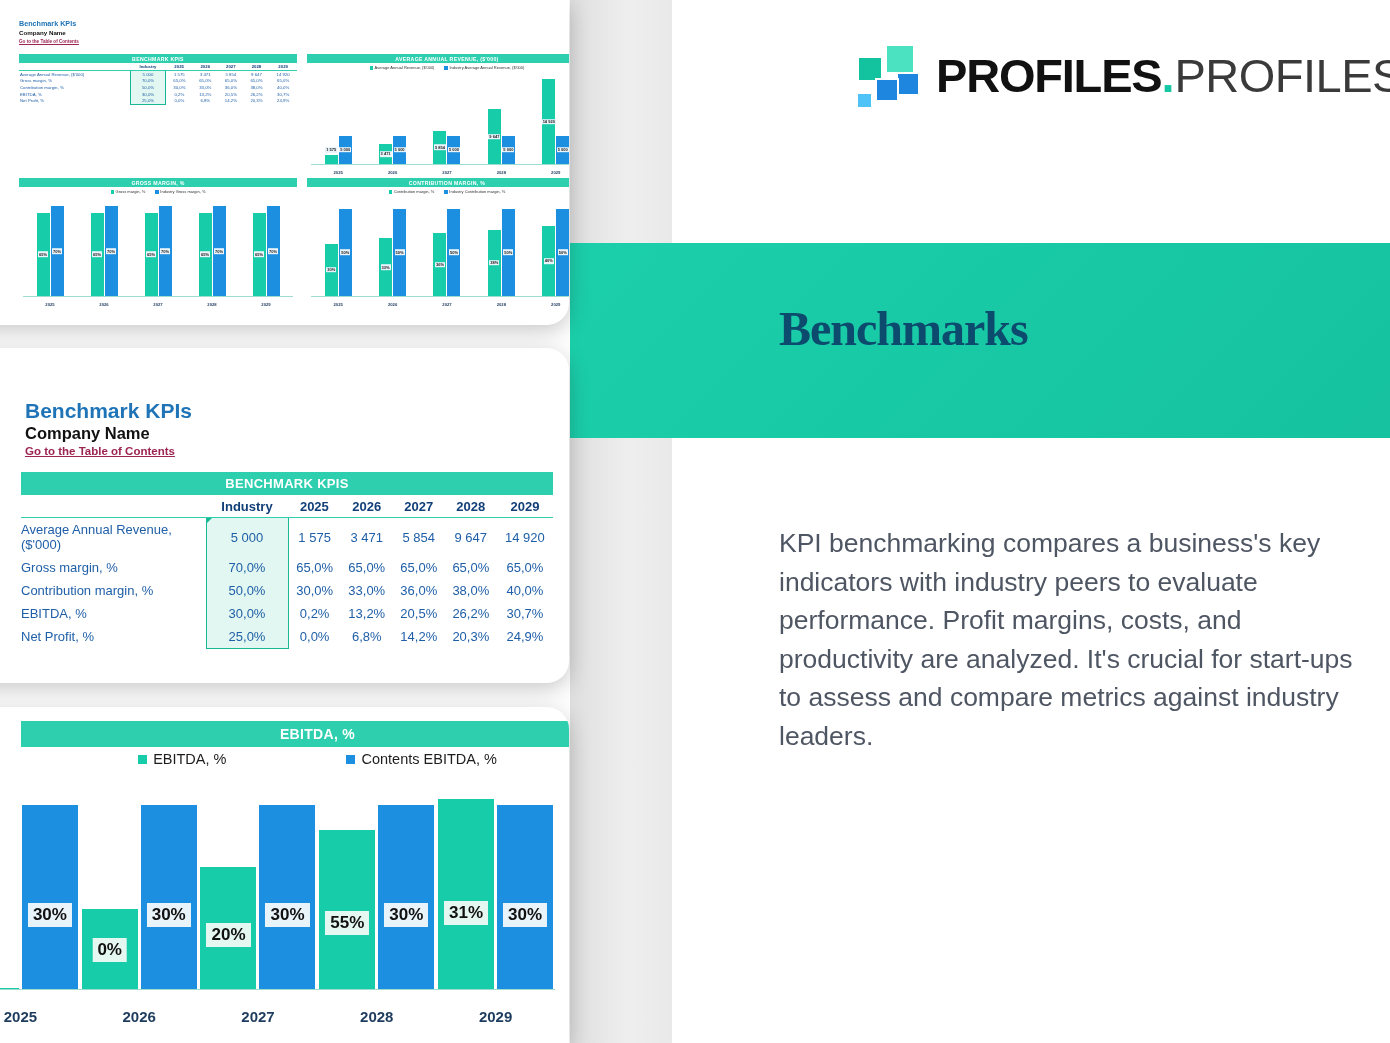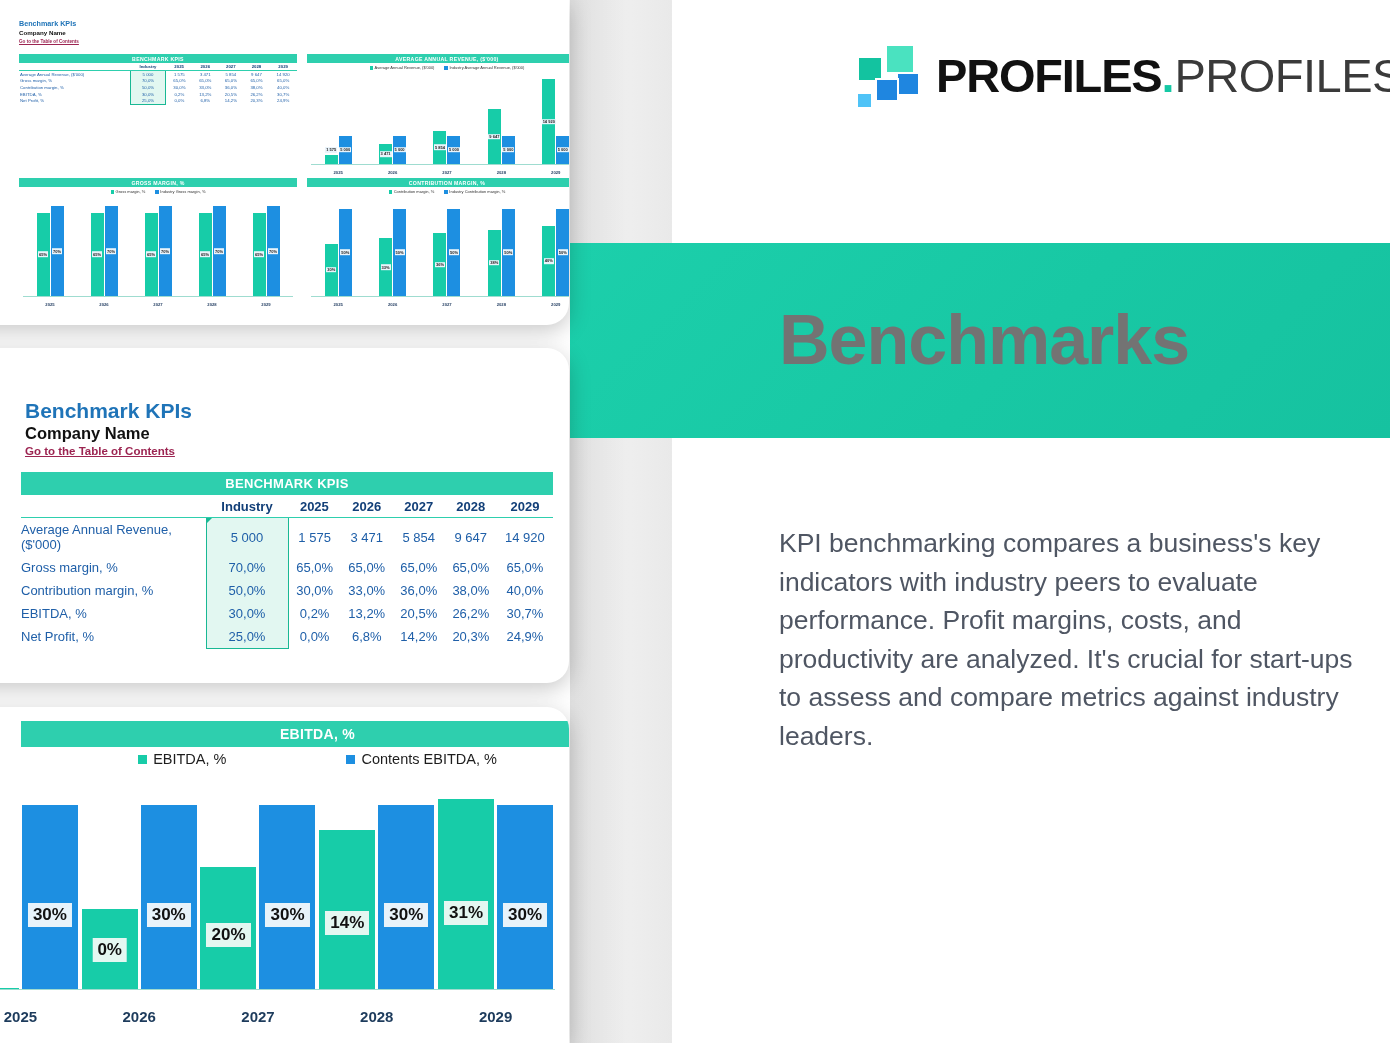--- a/index.html
+++ b/index.html
@@ -26,22 +26,22 @@
     pointer-events:none;
   }
 
   
   .teal-band{
     position:absolute; left:570px; top:243px; right:0; height:195px;
     background:linear-gradient(135deg,#1ccfab 0%,#18c8a4 55%,#16c2a0 100%);
   }
   .headline{
     position:absolute; left:779px; top:305px;
-    font-size:70px; font-weight:bold; letter-spacing:-1px;
-    color:#737373; line-height:1;
+    font-size:48px; font-weight:bold; letter-spacing:-1px;
+    color:#0c4a6e; line-height:1;font-family:Liberation Serif, serif;
   }
 
   
   .logo{ position:absolute; left:853px; top:44px; display:flex; align-items:center; }
   .logo-mark{ position:relative; width:66px; height:62px; flex:0 0 auto; }
   .logo-mark i{ position:absolute; display:block; border:2px solid #ffffff; }
   .lm1{ left:4px;  top:12px; width:26px; height:26px; background:#13c3a0; }
   .lm2{ left:32px; top:0px;  width:30px; height:30px; background:#4ae2c0; }
   .lm3{ left:43px; top:28px; width:24px; height:24px; background:#1f86e0; }
   .lm4{ left:22px; top:34px; width:24px; height:24px; background:#1f86e0; }
@@ -537,21 +537,21 @@
         <div class="grp">
           <div class="bar g" style="height: 60.6061%;">
             <em style="bottom: 34%; transform: translateX(-50%); text-align: center;">20%</em>
           </div>
           <div class="bar b" style="height: 90.9091%;">
             <em style="bottom: 34%; transform: translateX(-50%);">30%</em>
           </div>
         </div>
         <div class="grp">
           <div class="bar g" style="height: 78.7879%;">
-            <em style="bottom: 34%; transform: translateX(-50%);">14%</em>
+            <em style="bottom: 34%; transform: translateX(-50%);">55%</em>
           </div>
           <div class="bar b" style="height: 90.9091%;">
             <em style="bottom: 34%; transform: translateX(-50%);">30%</em>
           </div>
         </div>
         <div class="grp">
           <div class="bar g" style="height: 93.9394%;">
             <em style="bottom: 34%; transform: translateX(-50%);">31%</em>
           </div>
           <div class="bar b" style="height: 90.9091%;">

